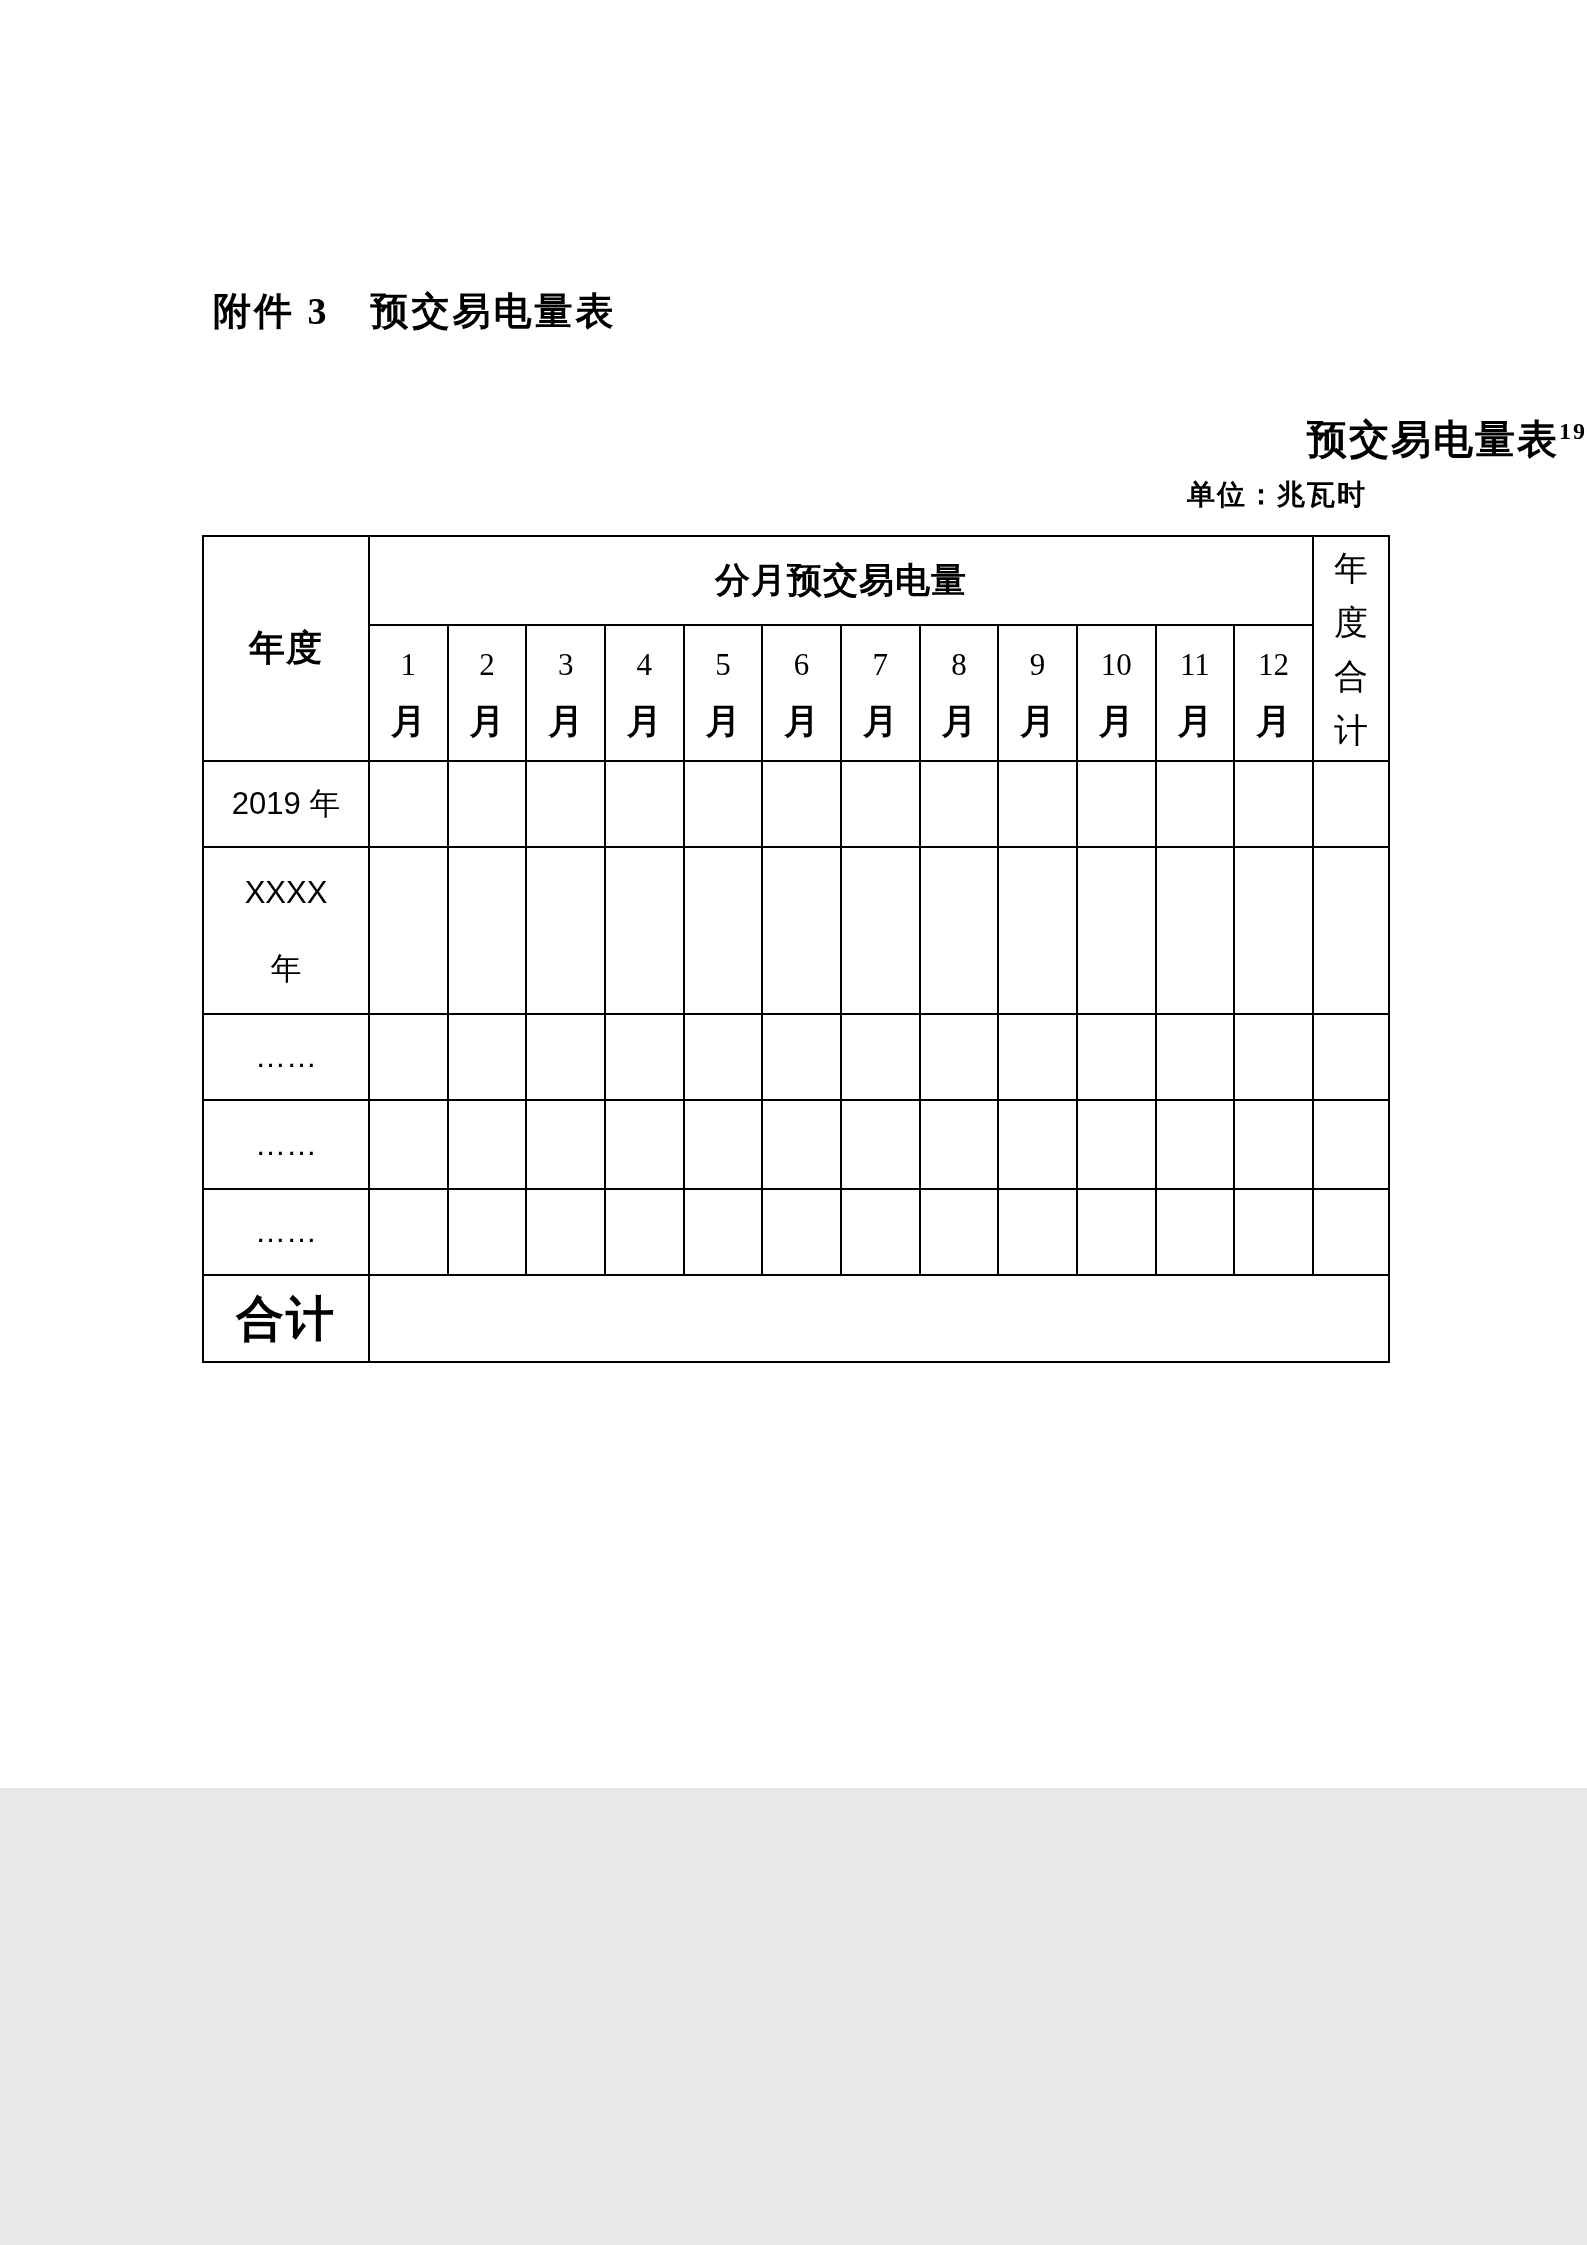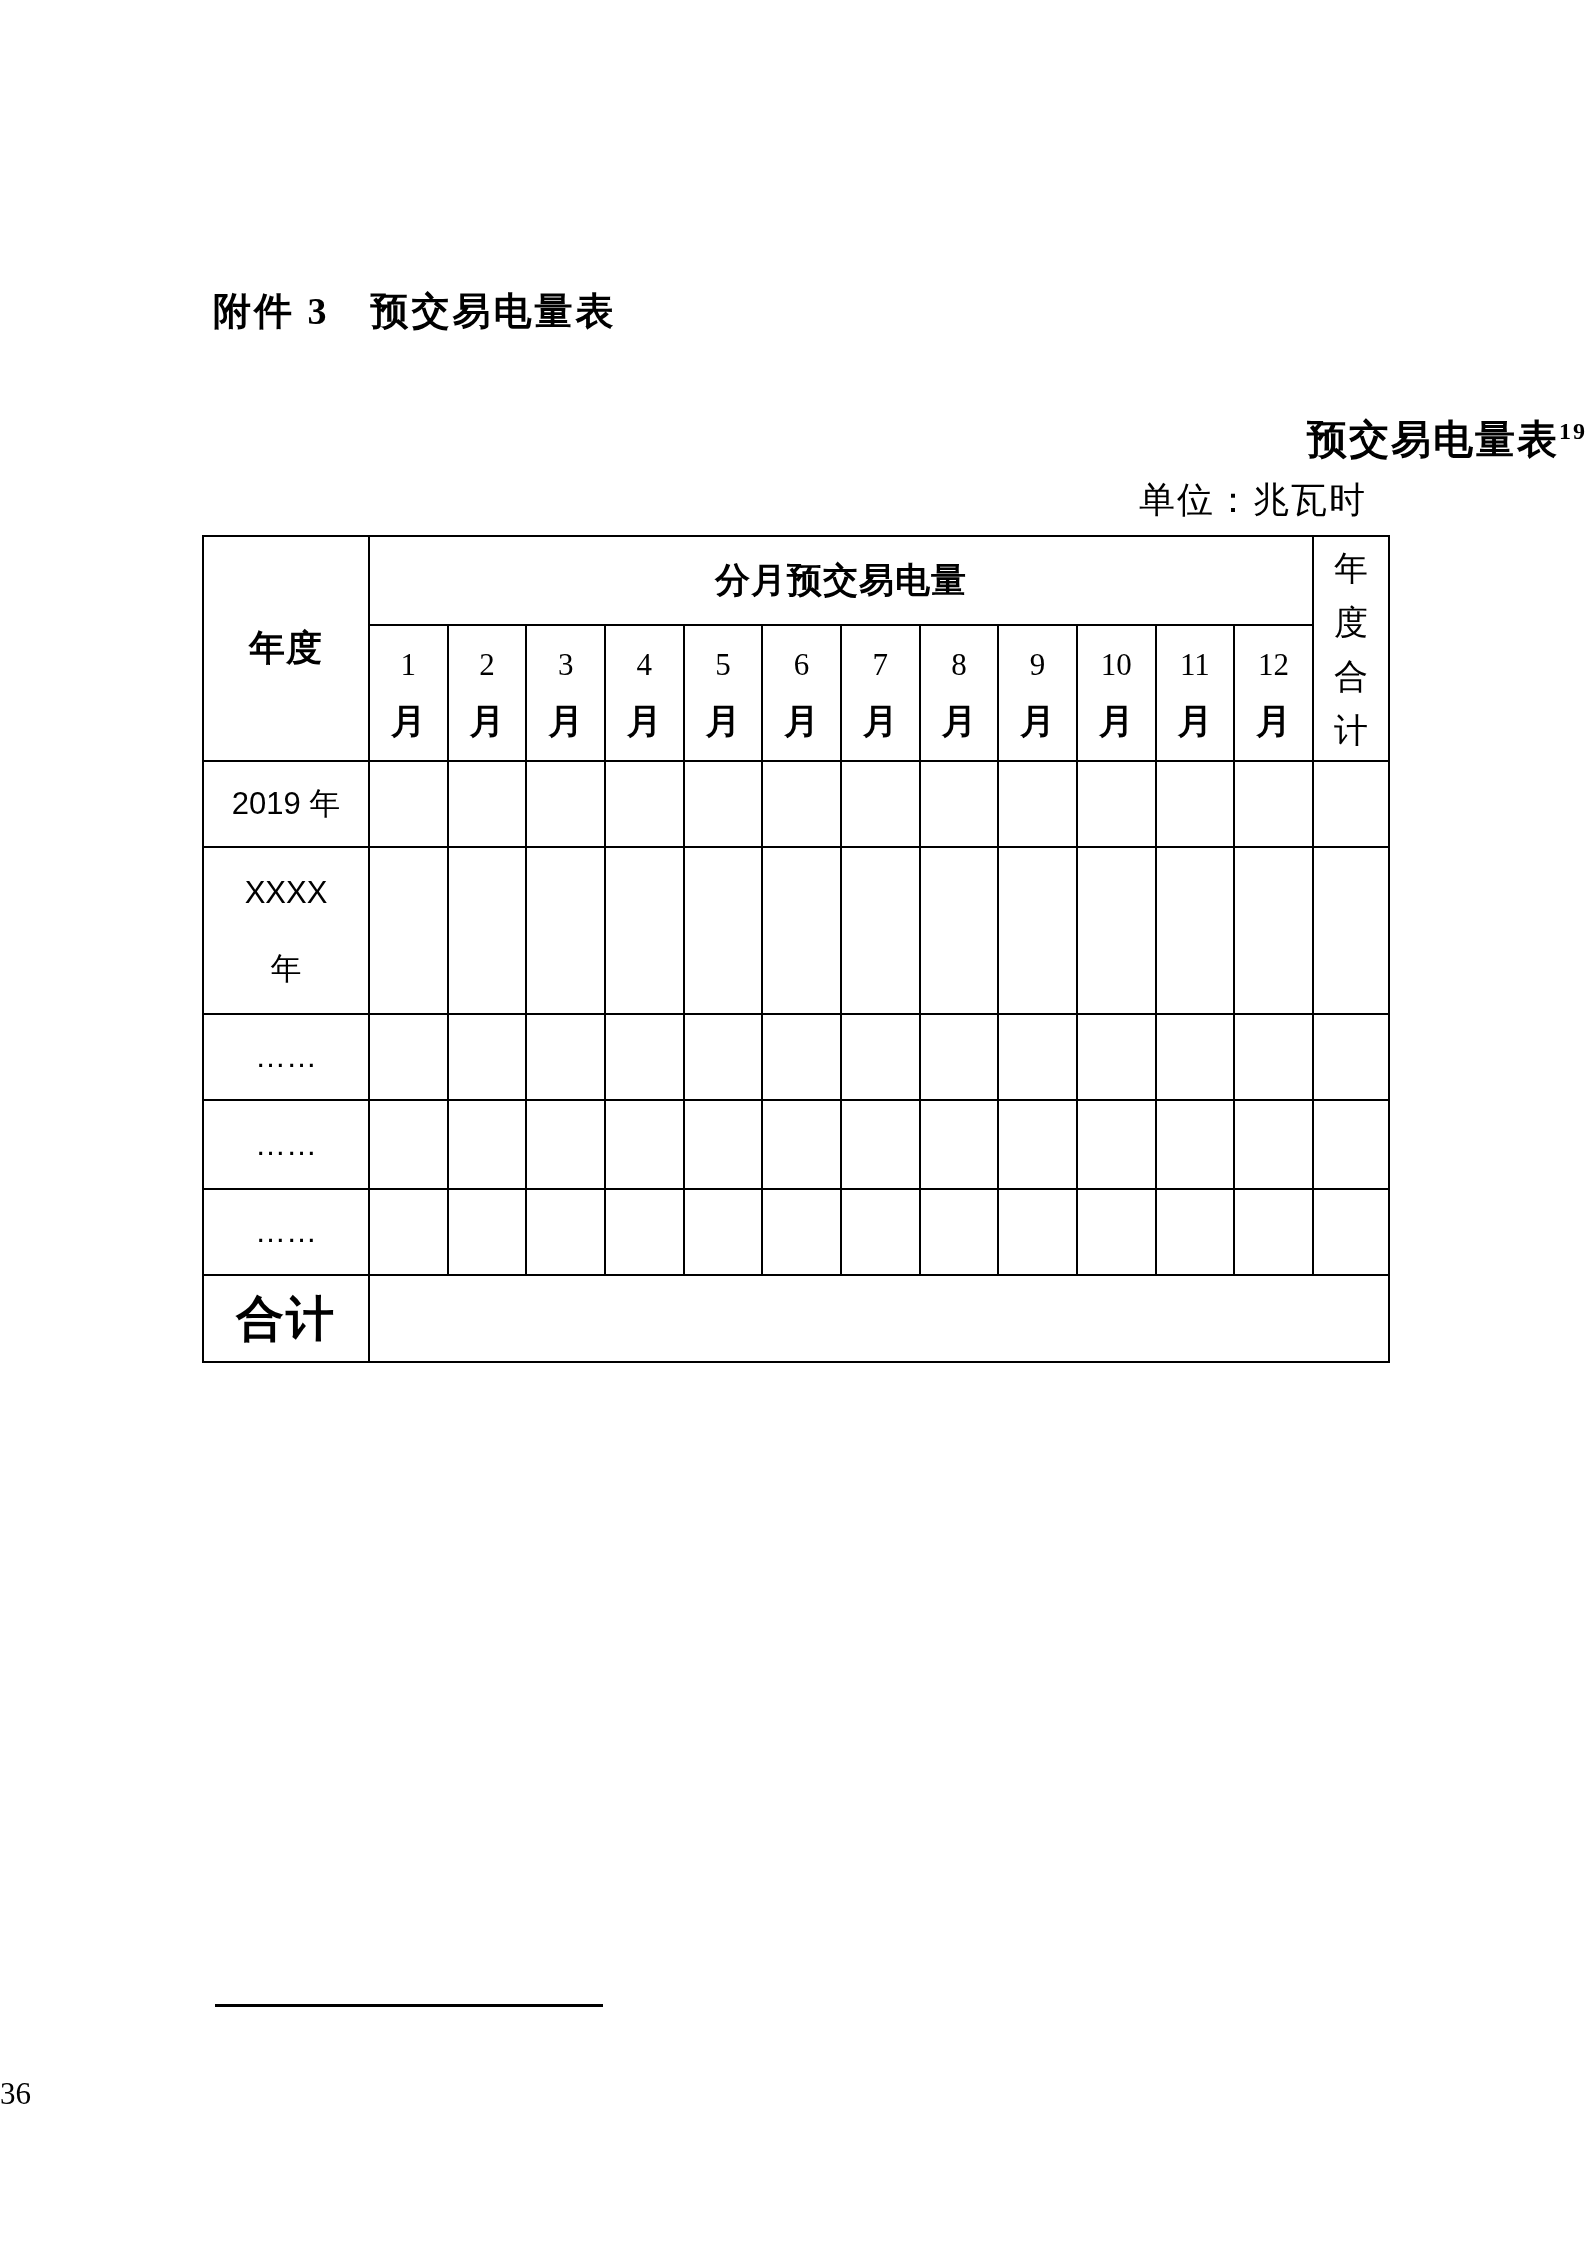--- a/index.html
+++ b/index.html
@@ -1,19 +1,19 @@
 <!DOCTYPE html>
 <html><head>
 <meta charset="utf-8">
 <style>
   html, body { margin: 0; padding: 0; background: #e8e8e8; }
   .page {
     position: relative;
     width: 1587px;
-    height: 2245px;
+    height: 1788px;
     background: #ffffff;
     color: #000000;
     font-family: "Liberation Sans", sans-serif;
     overflow: hidden;
   }
 
   
   .attachment-heading {
     position: absolute;
     left: 213px;
@@ -37,22 +37,22 @@
   .table-title sup {
     font-family: "Liberation Serif", serif;
     font-size: 24px;
     font-weight: bold;
     vertical-align: 14px;
   }
   .unit-label {
     position: absolute;
     top: 476px;
     right: 220px;
-    font-size: 36px;
-    font-weight: normal;
+    font-size: 28px;
+    font-weight: bold;
     letter-spacing: 2px;
   }
 
   
   table.volume-table {
     position: absolute;
     left: 202px;
     top: 535px;
     width: 1186px;
     border-collapse: collapse;

